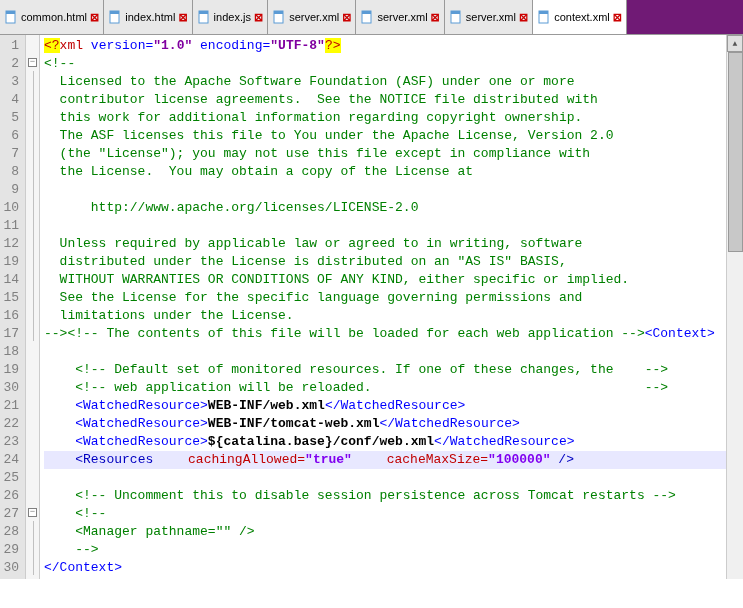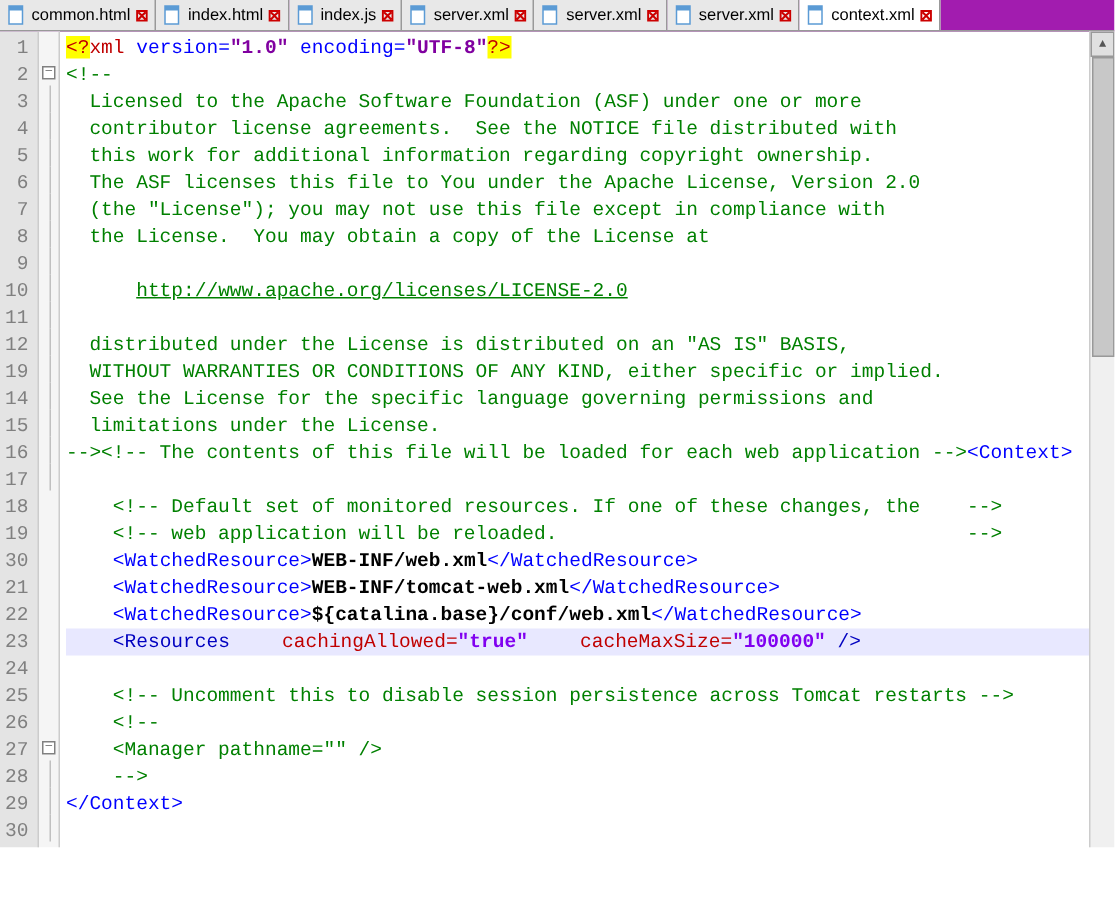--- a/index.html
+++ b/index.html
@@ -1,17 +1,17 @@
 <!DOCTYPE html>
 <html><head>
 <meta charset="utf-8">
 <style>
 * { margin: 0; padding: 0; box-sizing: border-box; }
 body { font-family: "Courier New", monospace; font-size: 13px; background: #fff; width: 743px; }
-.tabs { display: flex; background: #a21caf; border-bottom: 1px solid #999; height: 21px; overflow: hidden; }
+.tabs { display: flex; background: #701a75; border-bottom: 1px solid #999; height: 35px; overflow: hidden; }
 .tab { display: flex; align-items: center; padding: 2px 4px; border-right: 1px solid #999; background: #e8e8e8; font-family: Arial, sans-serif; font-size: 11px; white-space: nowrap; cursor: pointer; }
 .tab.active { background: #fff; align-items: center; }
 .tab-icon { width: 14px; height: 14px; margin-right: 3px; display: inline-flex; align-items: center; justify-content: center; }
 .tab-close { margin-left: 3px; color: #c00; font-weight: bold; font-size: 11px; cursor: pointer; }
 .editor { display: flex; }
 .gutter { background: #e4e4e4; border-right: 1px solid #ccc; padding: 2px 6px 2px 3px; text-align: right; color: #808080; user-select: none; min-width: 26px; }
 .gutter .ln { height: 18px; line-height: 18px; font-size: 13px; }
 .fold { width: 14px; background: #f5f5f5; border-right: 1px solid #ccc; }
 .fold .fr { height: 18px; display: flex; align-items: center; justify-content: center; position: relative; }
 .fold .box { width: 9px; height: 9px; border: 1px solid #808080; background: #fff; color: #808080; font-size: 9px; line-height: 7px; text-align: center; cursor: pointer; }
@@ -19,21 +19,21 @@
 .code { padding: 2px 0 2px 4px; flex: 1; }
 .code .row { height: 18px; line-height: 18px; white-space: pre; }
 .hl-line { background: #e8e8ff; }
 .c-decl { color: #c00000; }
 .c-decl-bg { background: #ffff00; }
 .c-attr { color: #0000ff; }
 .c-str { color: #8000a0; font-weight: bold; }
 .c-comment { color: #008000; }
 .c-tag { color: #0000ff; }
 .c-text { color: #000; font-weight: bold; margin-top: 16px; }
-.c-link { color: #008000; text-decoration: underline; }
+.c-link { color: #008000; }
 .c-tag2 { color: #0000c0; }
 .c-attr2 { color: #c00000; margin-left: 27px; }
 .c-val2 { color: #8000f0; font-weight: bold; }
 .scrollbar { width: 17px; background: #f0f0f0; border-left: 1px solid #ccc; position: relative; }
 .scroll-btn { height: 17px; background: #e0e0e0; border: 1px solid #999; display: flex; align-items: center; justify-content: center; font-size: 8px; color: #555; cursor: pointer; }
 .scroll-thumb { position: absolute; top: 17px; width: 15px; left: 1px; height: 200px; background: #c8c8c8; border: 1px solid #999; cursor: pointer; }
 </style>
 </head>
 <body>
 
@@ -220,20 +220,21 @@
     <div class="row c-comment">&lt;!--</div>
     <div class="row c-comment">  Licensed to the Apache Software Foundation (ASF) under one or more</div>
     <div class="row c-comment">  contributor license agreements.  See the NOTICE file distributed with</div>
     <div class="row c-comment">  this work for additional information regarding copyright ownership.</div>
     <div class="row c-comment">  The ASF licenses this file to You under the Apache License, Version 2.0</div>
     <div class="row c-comment">  (the "License"); you may not use this file except in compliance with</div>
     <div class="row c-comment">  the License.  You may obtain a copy of the License at</div>
     <div class="row c-comment"></div>
     <div class="row c-comment"><span>      </span><span class="c-link">http://www.apache.org/licenses/LICENSE-2.0</span></div>
     <div class="row c-comment"></div>
+    <div class="row c-comment">  Unless required by applicable law or agreed to in writing, software</div>
     <div class="row c-comment">  distributed under the License is distributed on an "AS IS" BASIS,</div>
     <div class="row c-comment">  WITHOUT WARRANTIES OR CONDITIONS OF ANY KIND, either specific or implied.</div>
     <div class="row c-comment">  See the License for the specific language governing permissions and</div>
     <div class="row c-comment">  limitations under the License.</div>
     <div class="row"><span class="c-comment">--&gt;</span><span class="c-comment">&lt;!-- The contents of this file will be loaded for each web application --&gt;</span><span class="c-tag">&lt;Context&gt;</span></div>
     <div class="row"></div>
     <div class="row c-comment">    &lt;!-- Default set of monitored resources. If one of these changes, the    --&gt;</div>
     <div class="row c-comment">    &lt;!-- web application will be reloaded.                                   --&gt;</div>
     <div class="row"><span>    </span><span class="c-tag">&lt;WatchedResource&gt;</span><span class="c-text">WEB-INF/web.xml</span><span class="c-tag">&lt;/WatchedResource&gt;</span></div>
     <div class="row"><span>    </span><span class="c-tag">&lt;WatchedResource&gt;</span><span class="c-text">WEB-INF/tomcat-web.xml</span><span class="c-tag">&lt;/WatchedResource&gt;</span></div>

